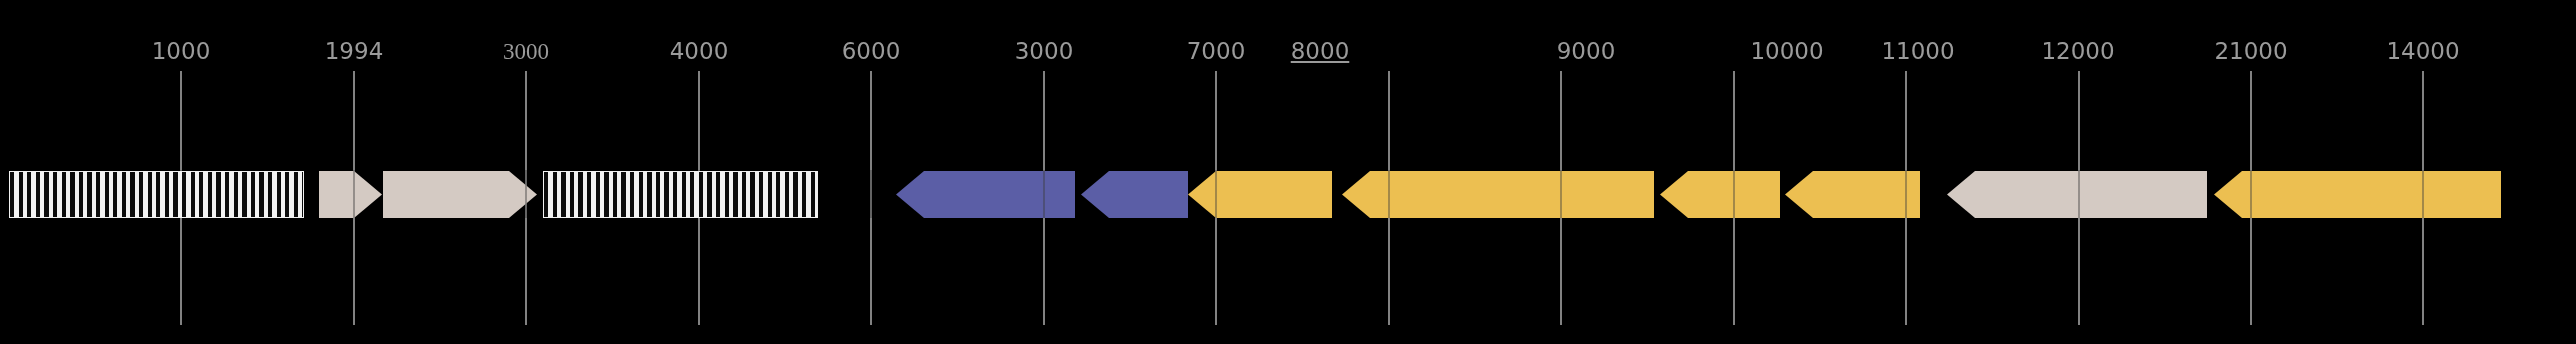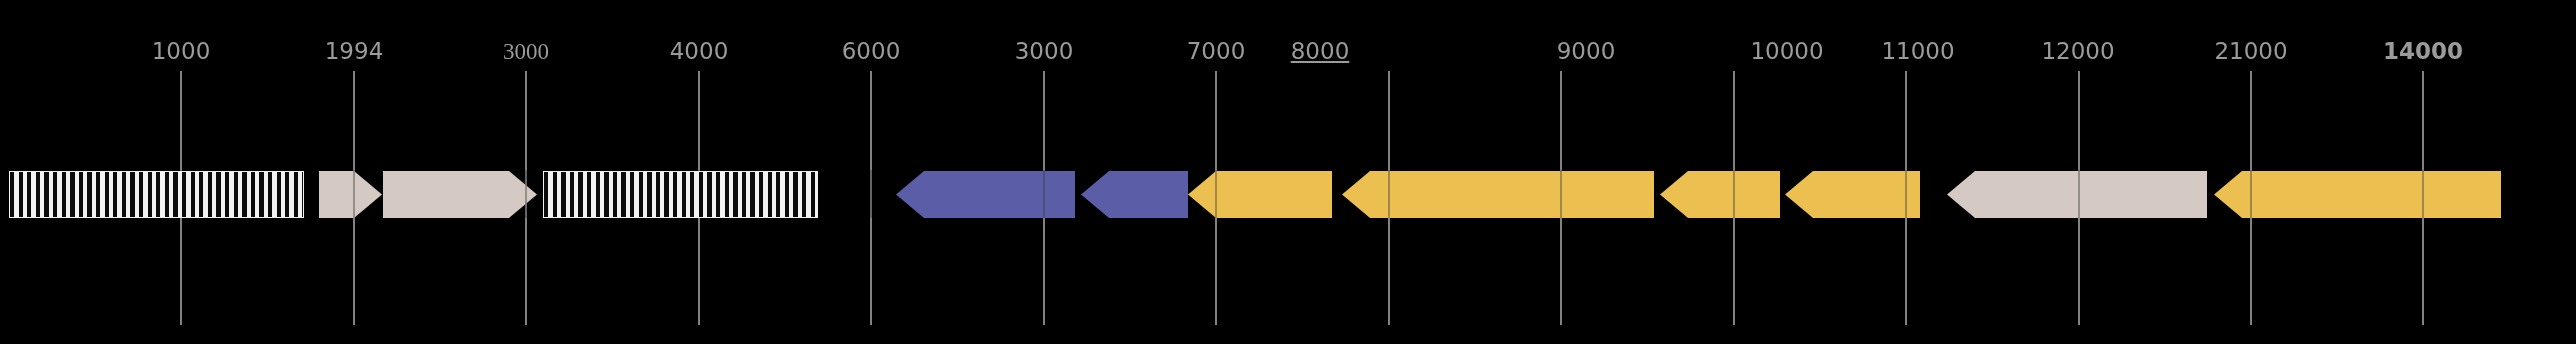--- a/index.html
+++ b/index.html
@@ -65,21 +65,21 @@
       <div class="axis-tick-label" style="left: 699px;">4000</div>
       <div class="axis-tick-label" style="left: 871px;">6000</div>
       <div class="axis-tick-label" style="left: 1044px;">3000</div>
       <div class="axis-tick-label" style="left: 1216px;">7000</div>
       <div class="axis-tick-label" style="left: 1320px; text-decoration: underline;">8000</div>
       <div class="axis-tick-label" style="left: 1586px;">9000</div>
       <div class="axis-tick-label" style="left: 1787px;">10000</div>
       <div class="axis-tick-label" style="left: 1906px; margin-left: 12px;">11000</div>
       <div class="axis-tick-label" style="left: 2078px;">12000</div>
       <div class="axis-tick-label" style="left: 2251px;">21000</div>
-      <div class="axis-tick-label" style="left: 2423px; font-weight: bold;">14000</div>
+      <div class="axis-tick-label" style="left: 2423px;">14000</div>
     </div>
   <div id="gridlines-layer">
       <div class="gridline" style="left: 180px;"></div>
       <div class="gridline" style="left: 353px;"></div>
       <div class="gridline" style="left: 525px;"></div>
       <div class="gridline" style="left: 698px;"></div>
       <div class="gridline" style="left: 870px;"></div>
       <div class="gridline" style="left: 1043px;"></div>
       <div class="gridline" style="left: 1215px;"></div>
       <div class="gridline" style="left: 1388px;"></div>

